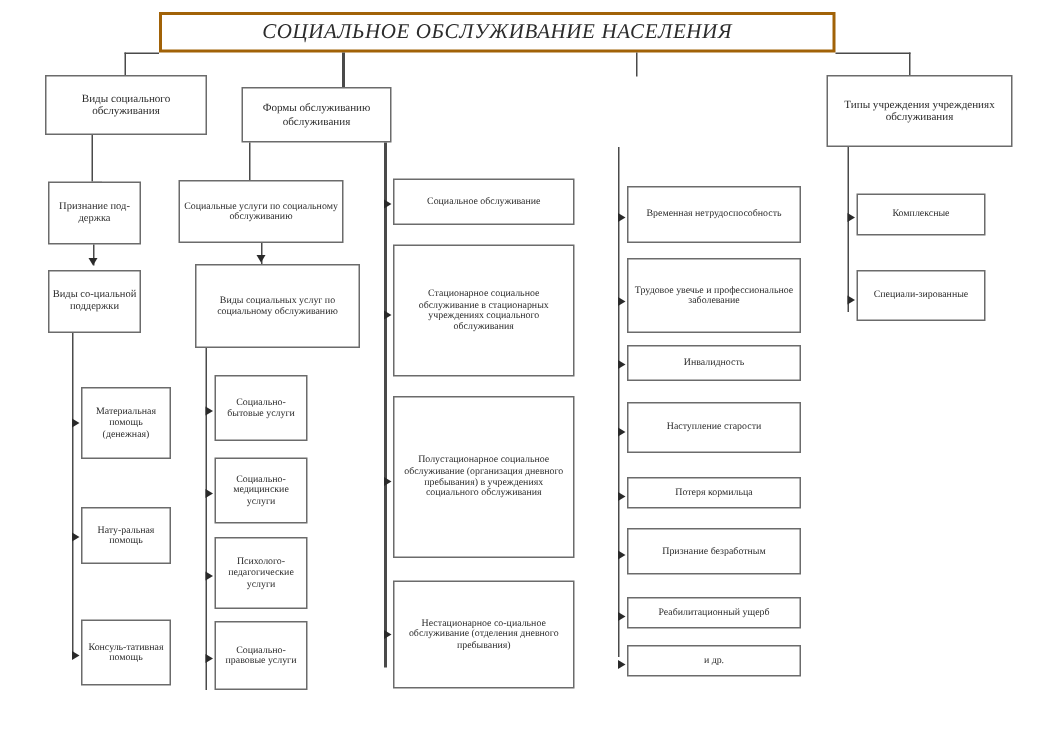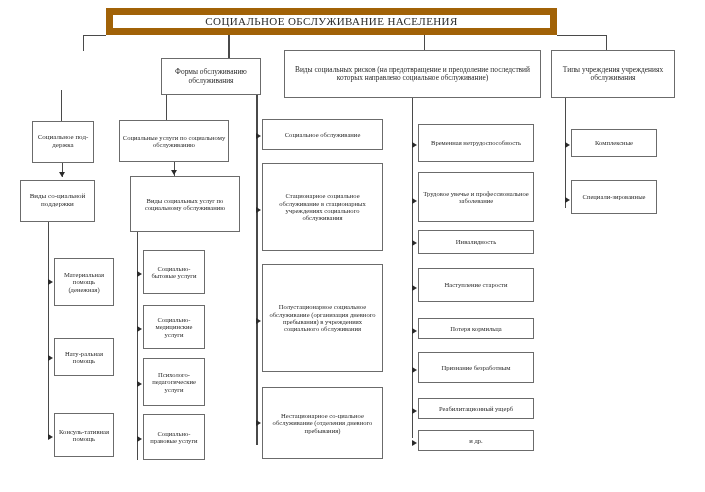--- a/index.html
+++ b/index.html
@@ -24,23 +24,24 @@
     text-align:center;
     line-height:1.12;
     color:#2b2b2b;
     padding:1px 2px;
     overflow:hidden;
     filter:blur(0.18px);
   }
   .box span{display:block;width:100%;}
 
   .title-box{
-    font-size:11px;
+    font-size:14px;
     letter-spacing:0.4px;
-    border:7px solid #a16207;
+    border:2px solid #a16207;
+    font-style:italic;
   }
   .lvl2{font-size:7.4px;}
   .leaf{font-size:7px;}
   .small{font-size:6.6px;}
 
   
   .ln{position:absolute;background:#4a4a4a;}
   .vl{width:1px;}
   .hl{height:1px;}
 
@@ -66,43 +67,43 @@
     <span>СОЦИАЛЬНОЕ ОБСЛУЖИВАНИЕ НАСЕЛЕНИЯ</span>
   </div>
 
   <div class="ln vl" style="left:83px;top:35px;width:1px;height:16px;"></div>
   <div class="ln hl" style="left:83px;top:35px;width:23px;height:1px;"></div>
   <div class="ln vl" style="left:228px;top:35px;width:2px;height:24px;"></div>
   <div class="ln vl" style="left:424px;top:35px;width:1px;height:16px;"></div>
   <div class="ln hl" style="left:557px;top:35px;width:50px;height:1px;"></div>
   <div class="ln vl" style="left:606px;top:35px;width:1px;height:16px;"></div>
 
+  <div class="box lvl2" style="left:30px;top:50px;width:108px;height:40px;">
+    <span>Виды социального обслуживания</span>
+  </div>
 
   <div class="box lvl2" style="left:161px;top:58px;width:100px;height:37px;">
     <span>Формы обслуживанию обслуживания</span>
   </div>
 
-  <div class="box lvl2" style="left:284px;top:50px;width:257px;height:48px;">
-    <span>Виды социальных рисков (на предотвращение и преодоление последствий которых направлено социальное обслуживание)</span>
-  </div>
 
   <div class="box lvl2" style="left:551px;top:50px;width:124px;height:48px;">
     <span>Типы учреждения учреждениях обслуживания</span>
   </div>
 
   <div class="ln vl" style="left:61px;top:90px;width:1px;height:32px;"></div>
   <div class="ln hl" style="left:61px;top:121px;width:7px;height:1px;"></div>
 
   <div class="box leaf" style="left:32px;top:121px;width:62px;height:42px;">
-    <span>Социальное под-держка</span>
+    <span>Признание под-держка</span>
   </div>
   <div class="ln vl" style="left:62px;top:163px;width:1px;height:14px;"></div>
   <div class="arrow-d" style="left:59px;top:172px;"></div>
 
-  <div class="box leaf" style="left:20px;top:180px;width:75px;height:42px;">
+  <div class="box leaf" style="left:32px;top:180px;width:62px;height:42px;">
     <span>Виды со-циальной поддержки</span>
   </div>
 
   <div class="ln vl" style="left:48px;top:222px;width:1px;height:216px;"></div>
 
   <div class="arrow-r" style="left:48px;top:279px;"></div>
   <div class="box small" style="left:54px;top:258px;width:60px;height:48px;">
     <span>Материальная помощь (денежная)</span>
   </div>
 

